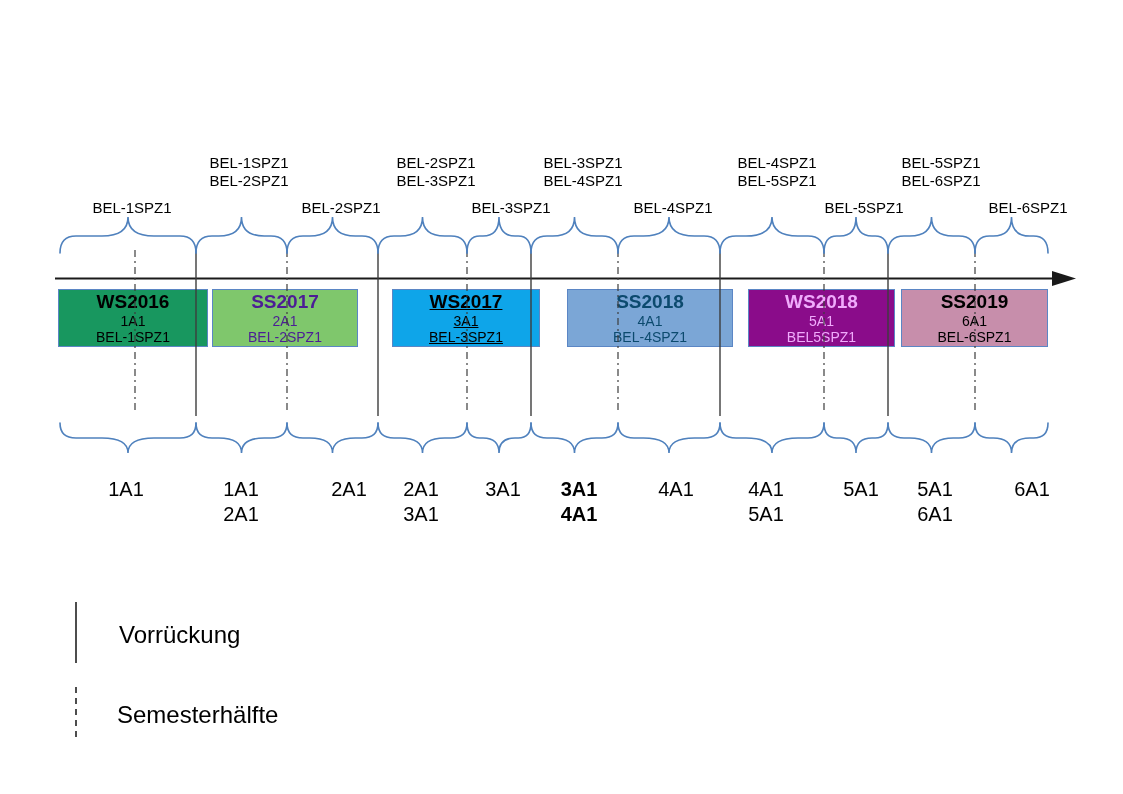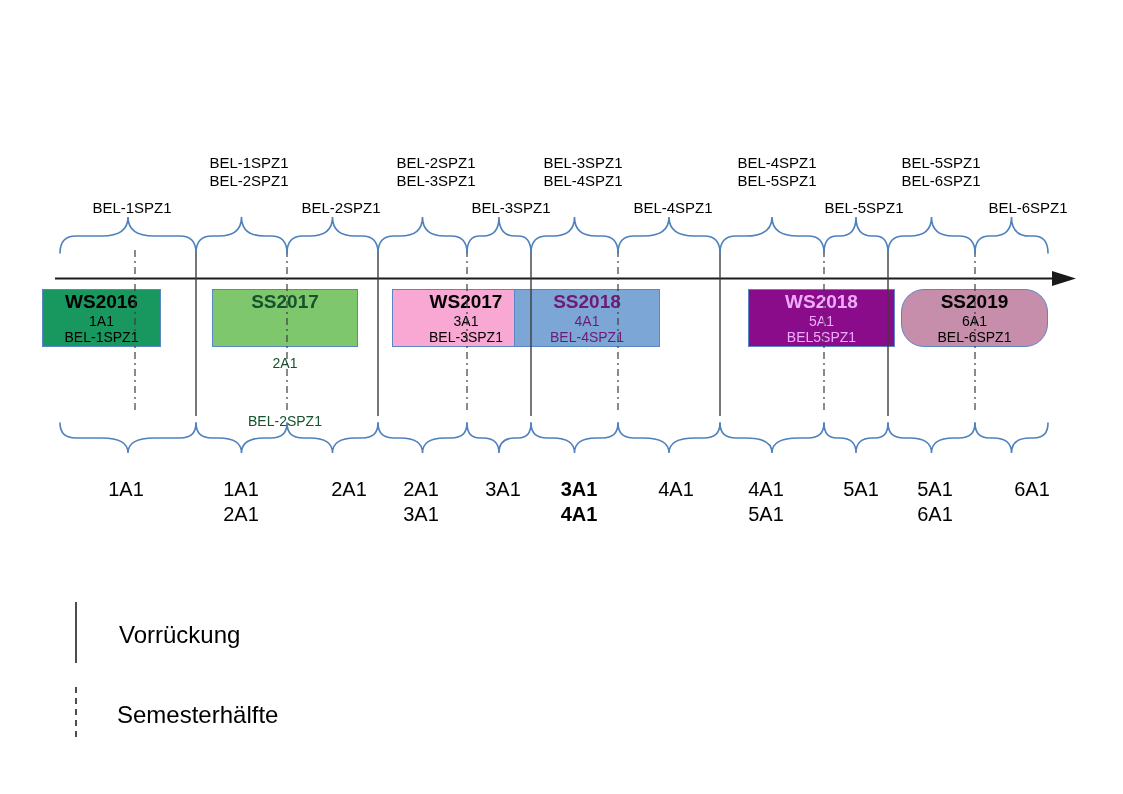--- a/index.html
+++ b/index.html
@@ -82,46 +82,46 @@
       <path d="M 720 253 Q 720 236 736 236 L 746 236 Q 772 236 772 217 Q 772 236 798 236 L 808 236 Q 824 236 824 253" fill="none" stroke="#4F81BD" stroke-width="1.6" stroke-linecap="round"></path>
       <path d="M 720 423 Q 720 438 736 438 L 746 438 Q 772 438 772 453 Q 772 438 798 438 L 808 438 Q 824 438 824 423" fill="none" stroke="#4F81BD" stroke-width="1.6" stroke-linecap="round"></path>
       <path d="M 824 253 Q 824 236 836.8 236 L 840 236 Q 856 236 856 217 Q 856 236 872 236 L 875.2 236 Q 888 236 888 253" fill="none" stroke="#4F81BD" stroke-width="1.6" stroke-linecap="round"></path>
       <path d="M 824 423 Q 824 438 836.8 438 L 840 438 Q 856 438 856 453 Q 856 438 872 438 L 875.2 438 Q 888 438 888 423" fill="none" stroke="#4F81BD" stroke-width="1.6" stroke-linecap="round"></path>
       <path d="M 888 253 Q 888 236 904 236 L 909.75 236 Q 931.5 236 931.5 217 Q 931.5 236 953.25 236 L 959 236 Q 975 236 975 253" fill="none" stroke="#4F81BD" stroke-width="1.6" stroke-linecap="round"></path>
       <path d="M 888 423 Q 888 438 904 438 L 909.75 438 Q 931.5 438 931.5 453 Q 931.5 438 953.25 438 L 959 438 Q 975 438 975 423" fill="none" stroke="#4F81BD" stroke-width="1.6" stroke-linecap="round"></path>
       <path d="M 975 253 Q 975 236 989.6 236 L 993.25 236 Q 1011.5 236 1011.5 217 Q 1011.5 236 1029.75 236 L 1033.4 236 Q 1048 236 1048 253" fill="none" stroke="#4F81BD" stroke-width="1.6" stroke-linecap="round"></path>
       <path d="M 975 423 Q 975 438 989.6 438 L 993.25 438 Q 1011.5 438 1011.5 453 Q 1011.5 438 1029.75 438 L 1033.4 438 Q 1048 438 1048 423" fill="none" stroke="#4F81BD" stroke-width="1.6" stroke-linecap="round"></path>
     </svg>
 
-  <div class="sem-box" style="left: 42px; width: 119px; background: rgb(24, 151, 95); color: rgb(0, 0, 0); border-color: rgb(91, 134, 197);">
+  <div class="sem-box" style="left: 58px; width: 150px; background: rgb(24, 151, 95); color: rgb(0, 0, 0); border-color: rgb(91, 134, 197);">
     <div class="sem-name">WS2016</div>
     <div class="sem-group">1A1</div>
     <div class="sem-bel">BEL-1SPZ1</div>
   </div>
-  <div class="sem-box" style="left: 212px; width: 146px; background: rgb(127, 199, 108); color: #14532d; border-color: rgb(91, 134, 197); gap: 42px;">
+  <div class="sem-box" style="left: 212px; width: 146px; background: rgb(127, 199, 108); color: #4c1d95; border-color: rgb(91, 134, 197);">
     <div class="sem-name">SS2017</div>
     <div class="sem-group">2A1</div>
     <div class="sem-bel">BEL-2SPZ1</div>
   </div>
-  <div class="sem-box" style="left: 392px; width: 148px; background: #f9a8d4; color: rgb(0, 0, 0); border-color: rgb(91, 134, 197);">
+  <div class="sem-box" style="left: 392px; width: 148px; background: #0ea5e9; color: rgb(0, 0, 0); border-color: rgb(91, 134, 197); text-decoration: underline;">
     <div class="sem-name">WS2017</div>
     <div class="sem-group">3A1</div>
     <div class="sem-bel">BEL-3SPZ1</div>
   </div>
-  <div class="sem-box" style="left: 514px; width: 146px; background: rgb(123, 166, 214); color: #701a75; border-color: rgb(91, 134, 197);">
+  <div class="sem-box" style="left: 567px; width: 166px; background: rgb(123, 166, 214); color: #0c4a6e; border-color: rgb(91, 134, 197);">
     <div class="sem-name">SS2018</div>
     <div class="sem-group">4A1</div>
     <div class="sem-bel">BEL-4SPZ1</div>
   </div>
   <div class="sem-box" style="left: 748px; width: 147px; background: rgb(138, 12, 138); color: #f0abfc; border-color: rgb(91, 134, 197);">
     <div class="sem-name">WS2018</div>
     <div class="sem-group">5A1</div>
     <div class="sem-bel">BEL5SPZ1</div>
   </div>
-  <div class="sem-box" style="left: 901px; width: 147px; background: rgb(199, 142, 171); color: rgb(0, 0, 0); border-color: rgb(91, 134, 197); border-radius: 23px;">
+  <div class="sem-box" style="left: 901px; width: 147px; background: rgb(199, 142, 171); color: rgb(0, 0, 0); border-color: rgb(91, 134, 197);">
     <div class="sem-name">SS2019</div>
     <div class="sem-group">6A1</div>
     <div class="sem-bel">BEL-6SPZ1</div>
   </div>
 
   <div class="top-label" style="left:62px">
       <span>BEL-1SPZ1</span>
     </div>
   <div class="top-label two" style="left:179px">
       <span>BEL-1SPZ1</span>

